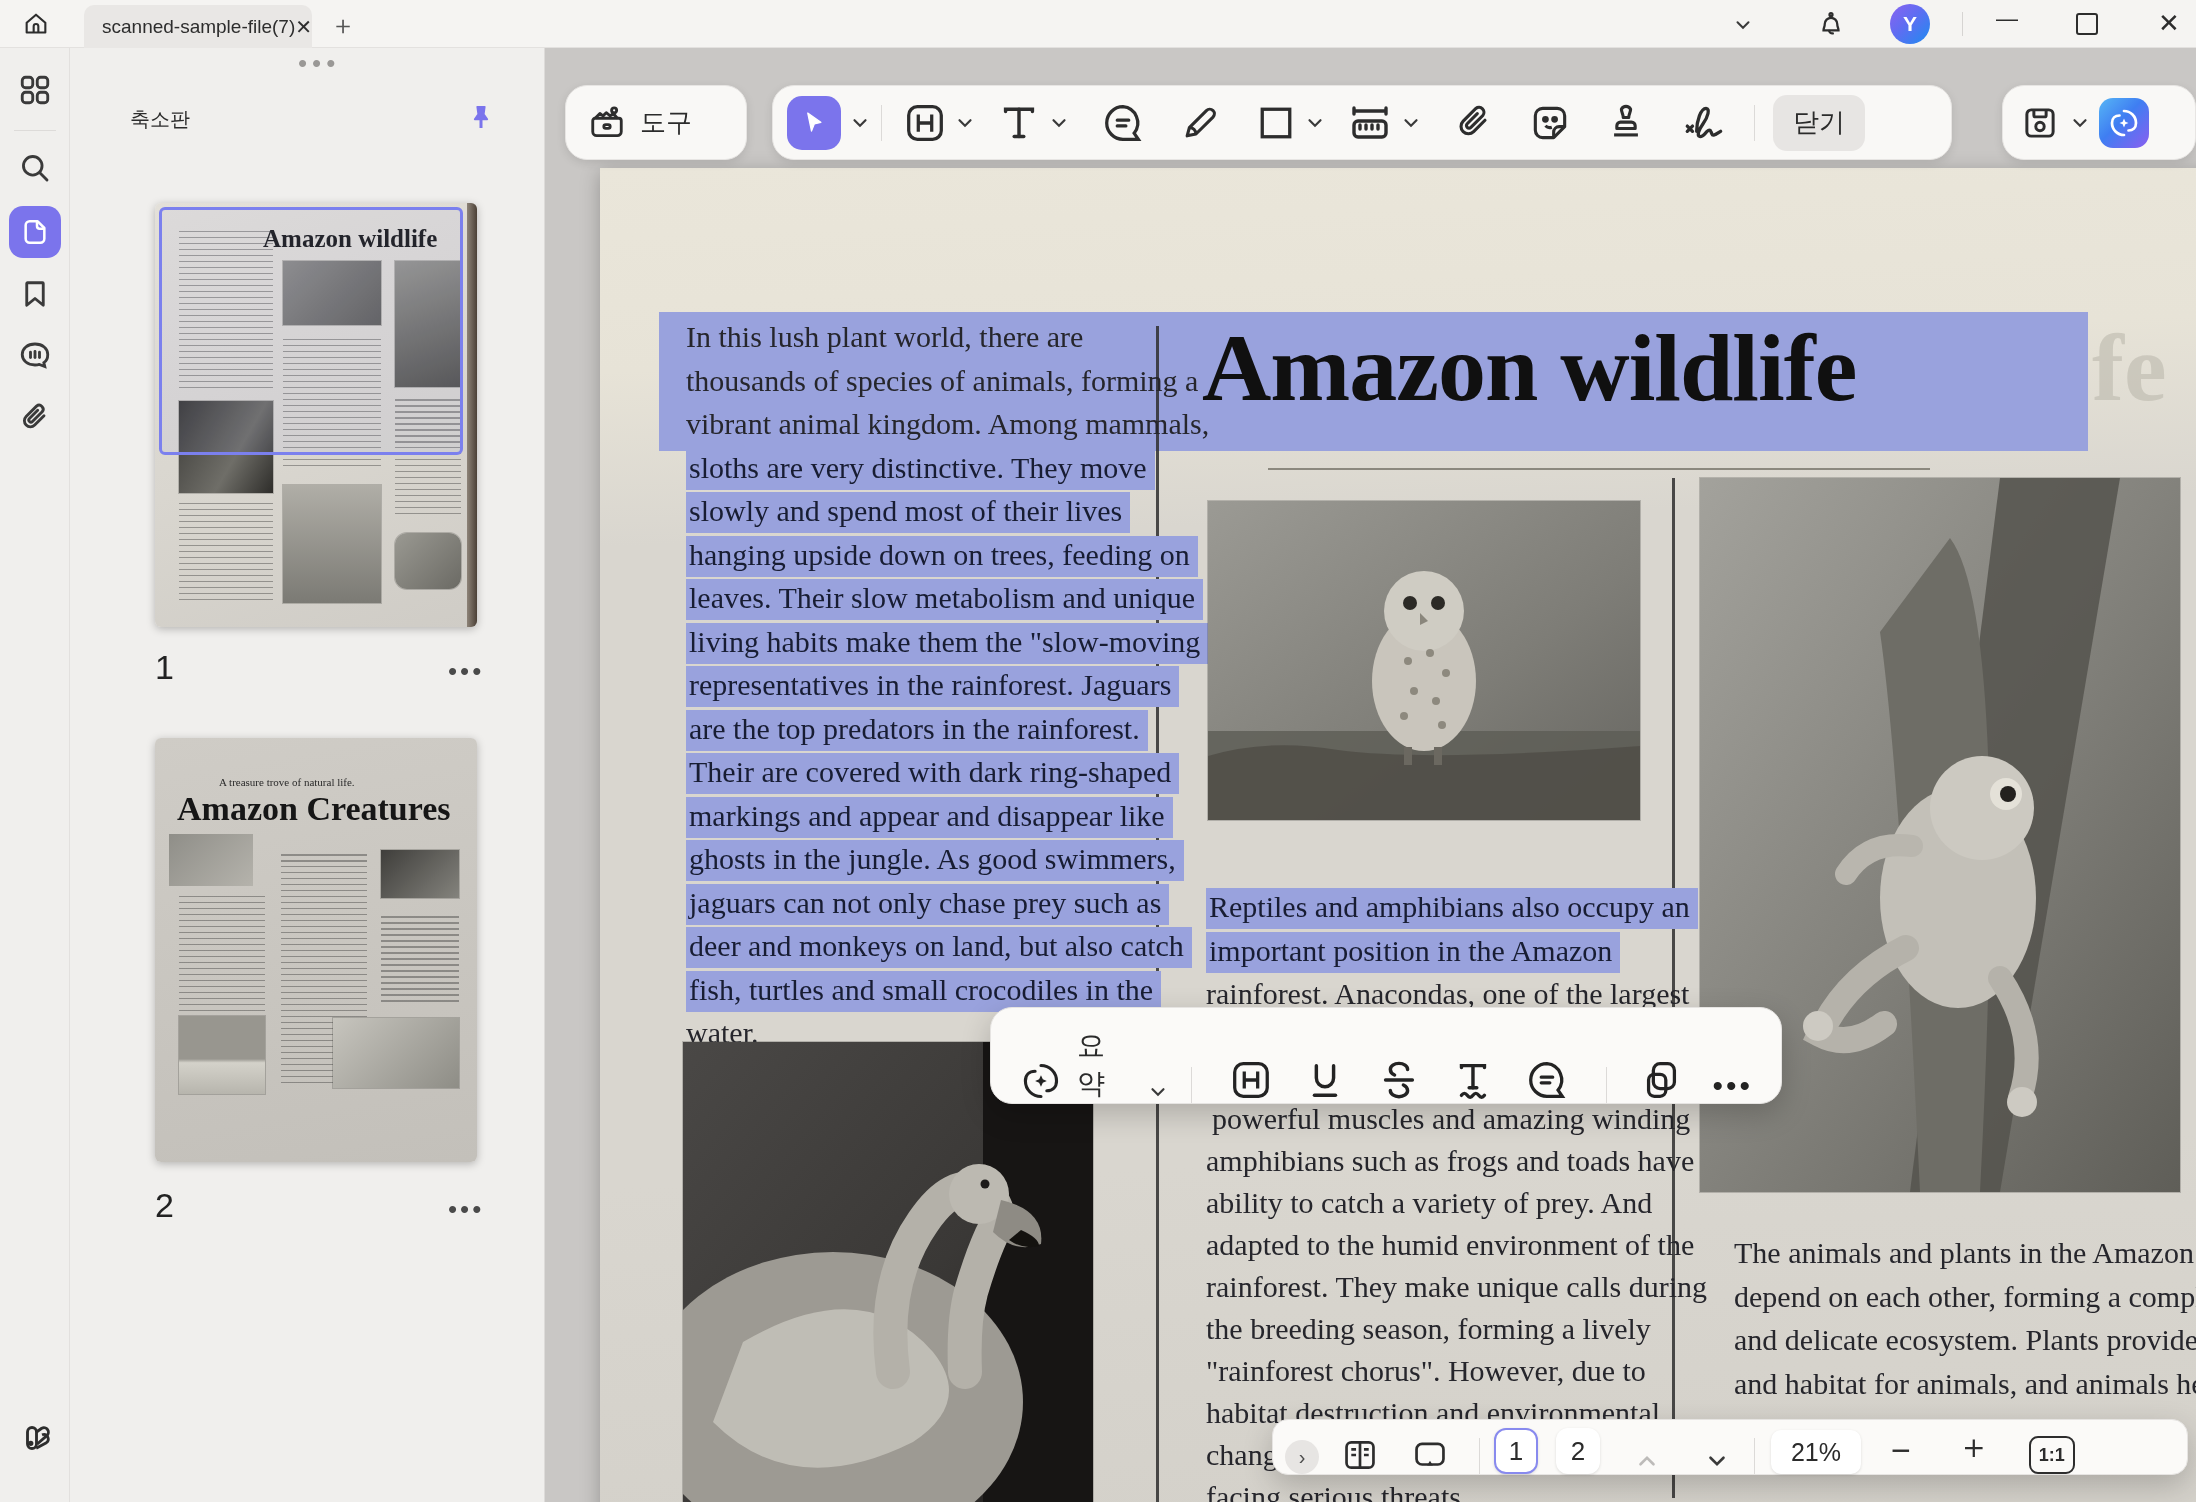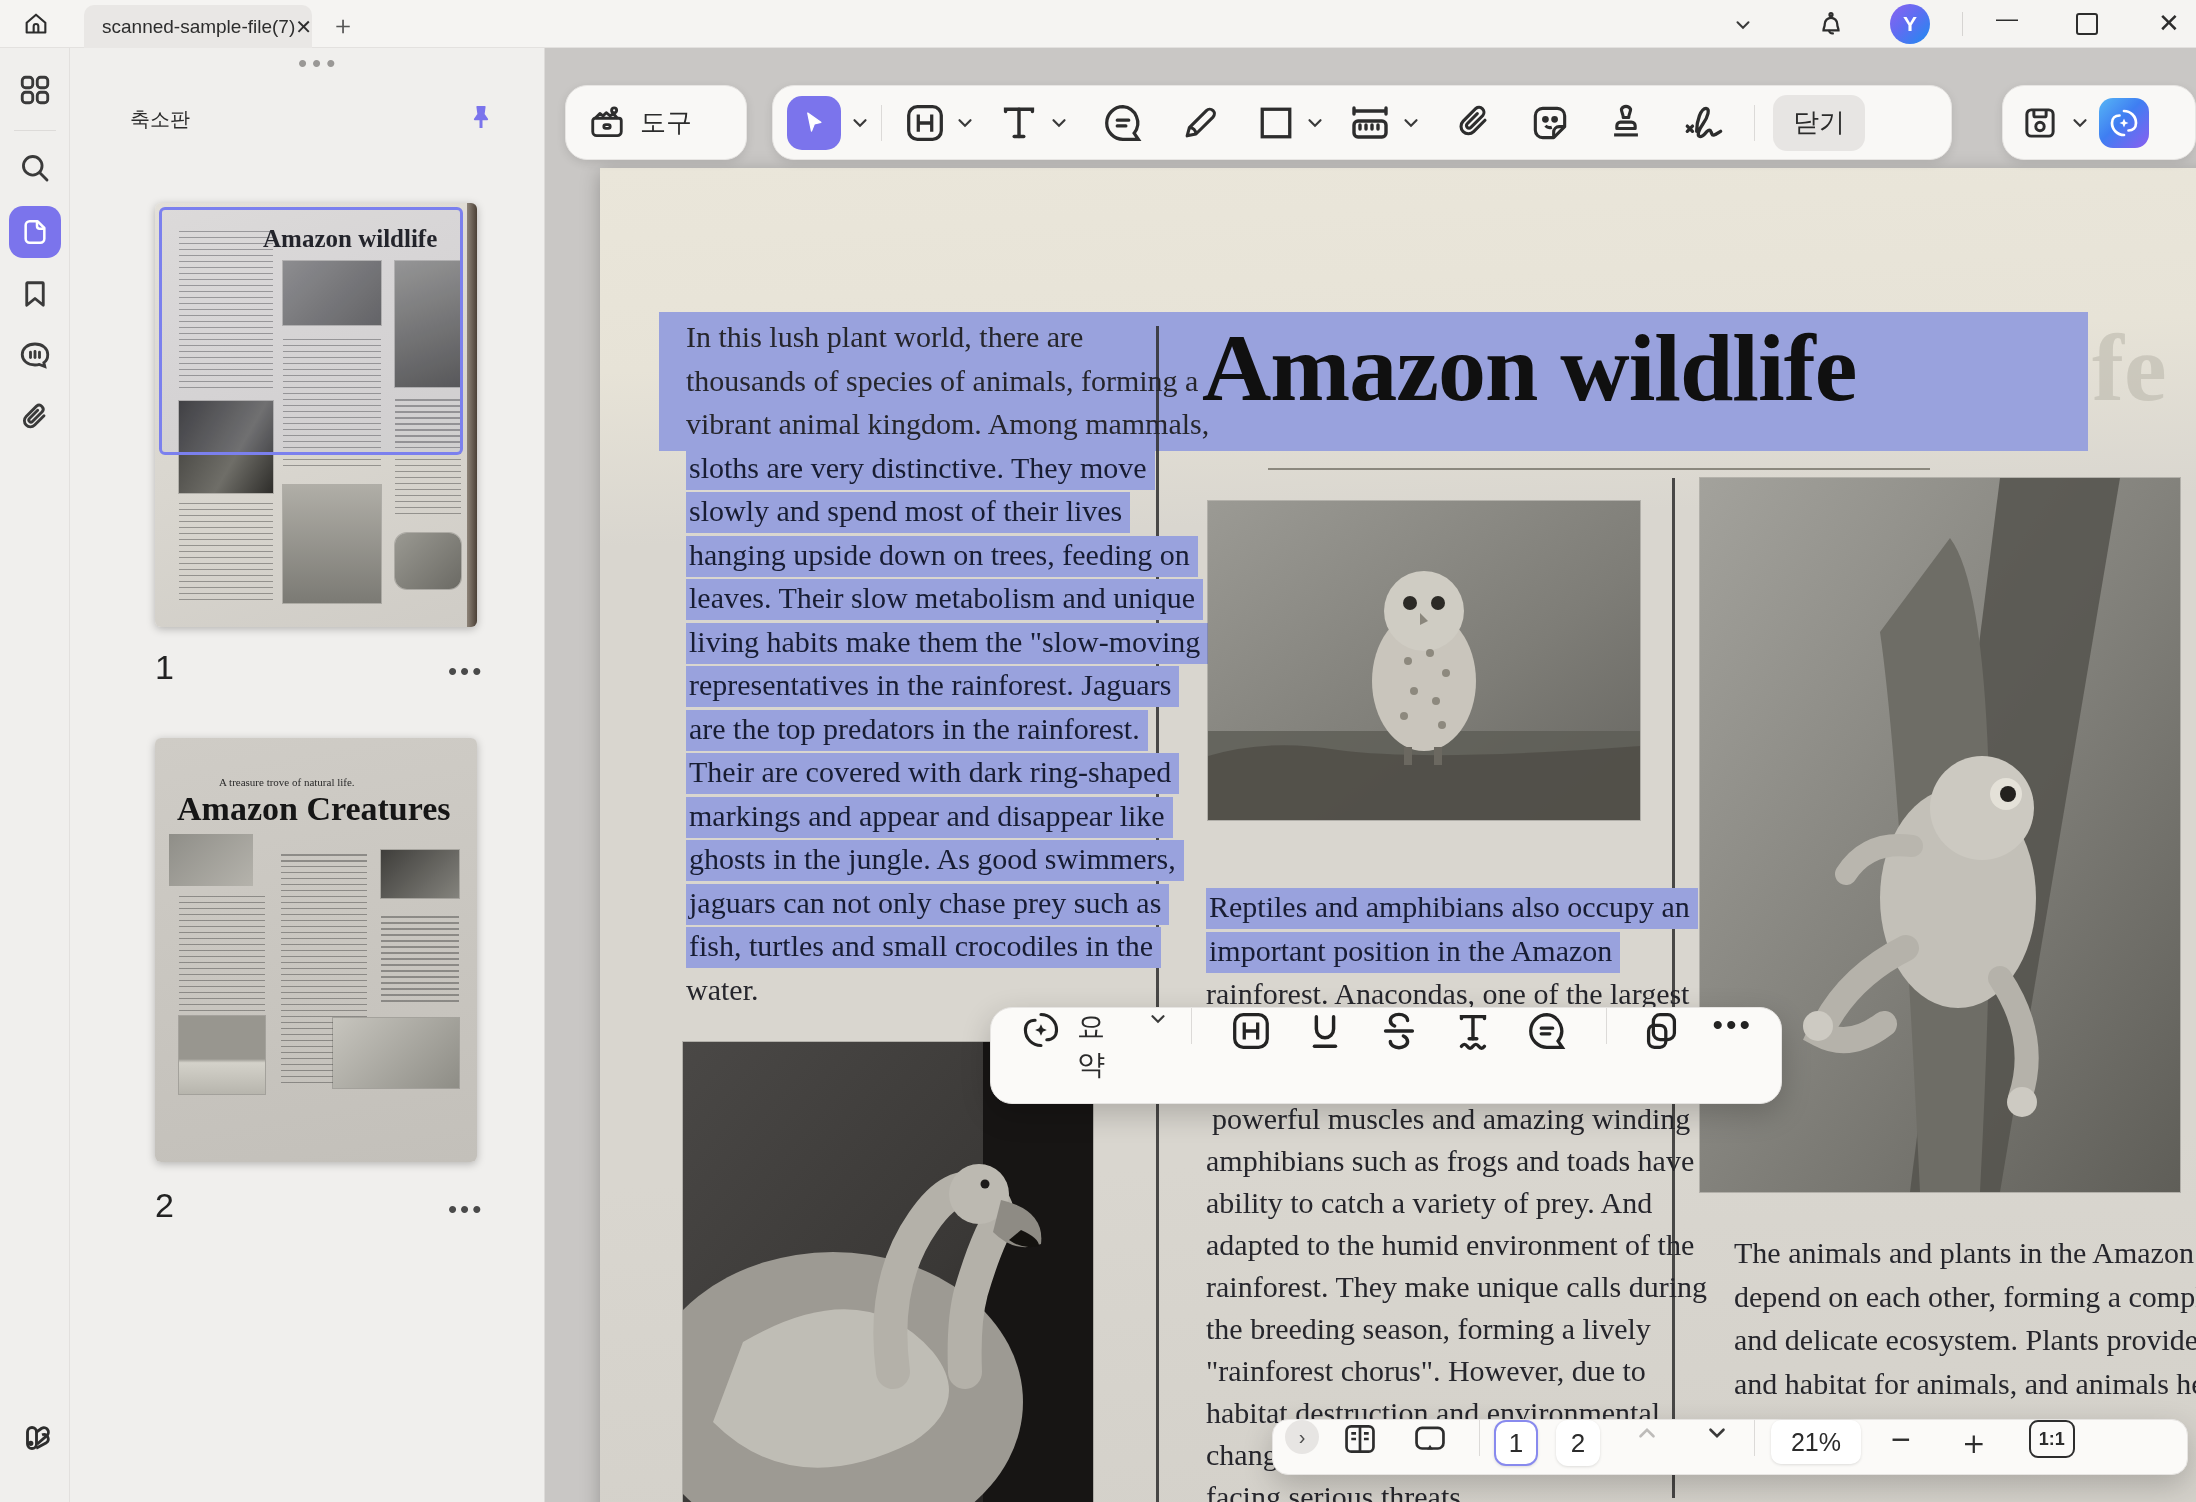--- a/index.html
+++ b/index.html
@@ -46,21 +46,21 @@
         box-shadow:0 4px 18px rgba(0,0,0,.25);}
   .serif{font-family:"Liberation Serif",serif;}
   .docline{height:43.5px;font-size:30px;color:#26262c;white-space:nowrap;}
   .hl{background:#99a2dd;color:#181d33;padding:2px 8px 6px 3px;}
   .selblock{background:#99a2dd;}
   .colrule{width:2.5px;background:#2e2e2e;opacity:.85;}
   .photo{box-shadow:0 0 0 1px rgba(60,60,55,.25);}
 
   
   .popup{background:#fbfaf8;border:1px solid #e6e4e2;border-radius:22px;
-         box-shadow:0 10px 30px rgba(0,0,0,.20);display:flex;align-items:flex-start;}
+         box-shadow:0 10px 30px rgba(0,0,0,.20);display:flex;align-items:flex-end;}
   .pagebox{width:44px;height:46px;border-radius:12px;background:#ffffff;display:flex;
            align-items:center;justify-content:center;font-size:26px;color:#2b2b2b;
            box-shadow:0 1px 3px rgba(0,0,0,.12);}
   .zoombox{background:#ffffff;border-radius:10px;box-shadow:0 1px 3px rgba(0,0,0,.12);
            display:flex;align-items:center;justify-content:center;font-size:25px;color:#2b2b2b;}
 </style>
 </head>
 <body>
 
 <div id="app">
@@ -215,20 +215,21 @@
       <div class="docline"><span class="hl">slowly and spend most of their lives</span></div>
       <div class="docline"><span class="hl">hanging upside down on trees, feeding on</span></div>
       <div class="docline"><span class="hl">leaves. Their slow metabolism and unique</span></div>
       <div class="docline"><span class="hl">living habits make them the "slow-moving</span><sup style="font-size:14px;color:#2c2c2c;margin-left:6px;">55</sup></div>
       <div class="docline"><span class="hl">representatives in the rainforest. Jaguars</span></div>
       <div class="docline"><span class="hl">are the top predators in the rainforest.</span></div>
       <div class="docline"><span class="hl">Their are covered with dark ring-shaped</span></div>
       <div class="docline"><span class="hl">markings and appear and disappear like</span></div>
       <div class="docline"><span class="hl">ghosts in the jungle. As good swimmers,</span></div>
       <div class="docline"><span class="hl">jaguars can not only chase prey such as</span></div>
+      <div class="docline"><span class="hl">deer and monkeys on land, but also catch</span></div>
       <div class="docline"><span class="hl">fish, turtles and small crocodiles in the</span></div>
       <div class="docline"><span>water.</span></div>
     </div>
 
     <svg class="abs photo" style="left:608px;top:333px;z-index:4;" width="432" height="319" viewBox="0 0 432 319">
       <defs>
         <linearGradient id="owlbg" x1="0" y1="0" x2="1" y2="1">
           <stop offset="0" stop-color="#9b9a94"></stop>
             <stop offset=".6" stop-color="#7e7d77"></stop>
             <stop offset="1" stop-color="#666560"></stop>

